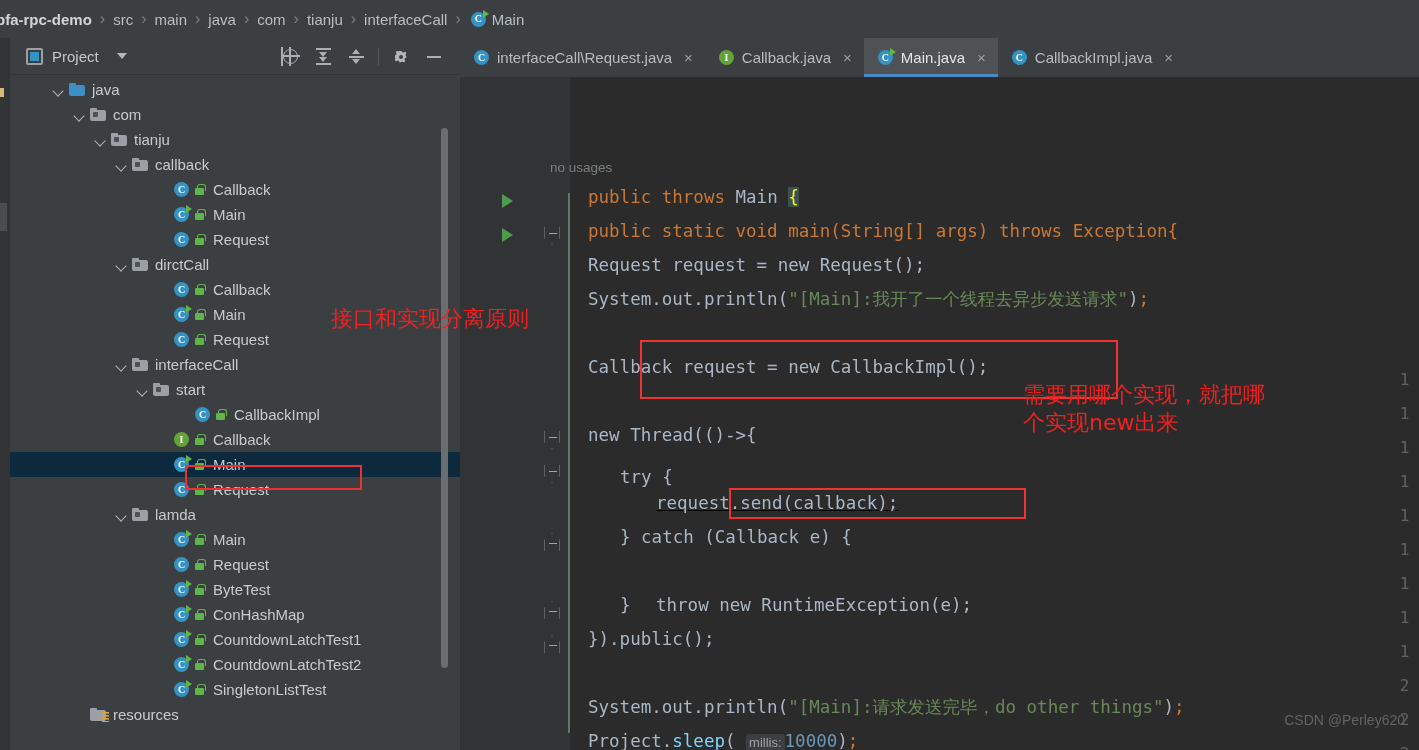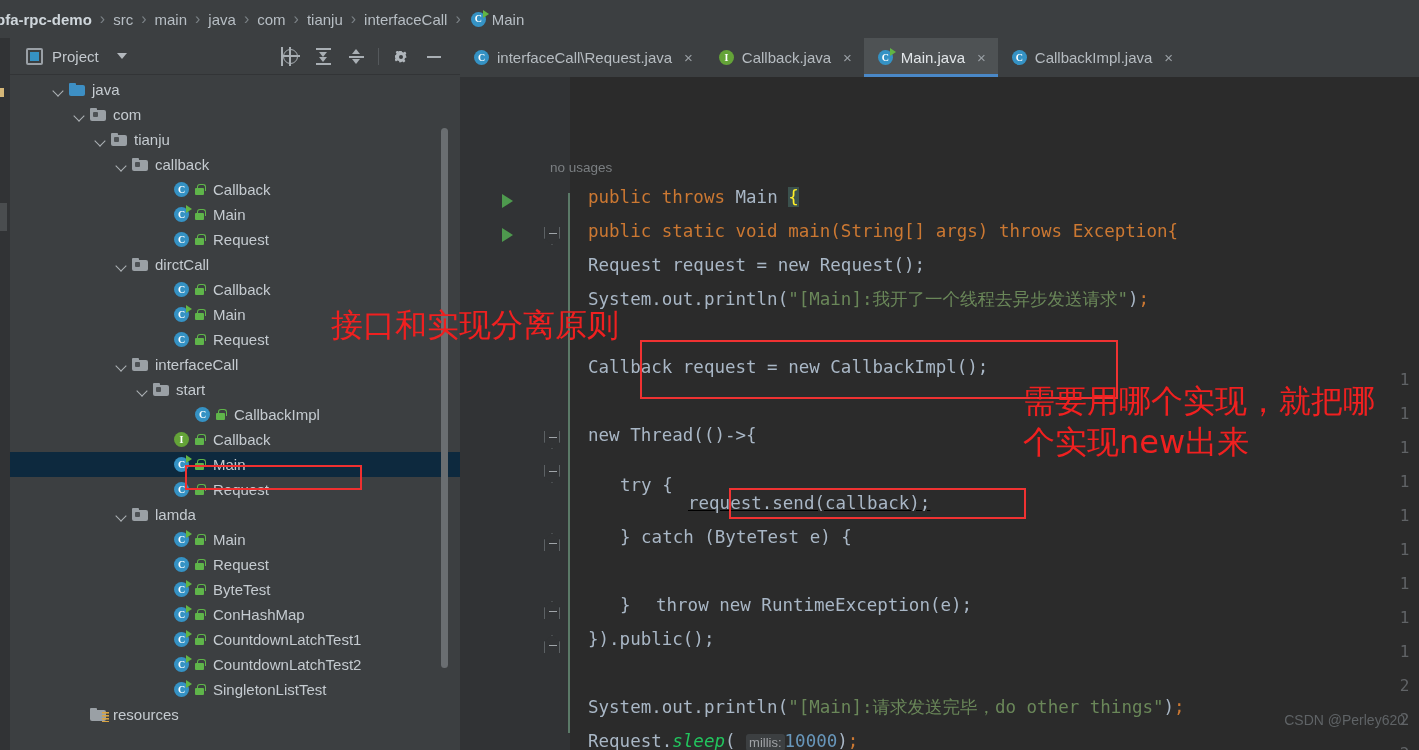--- a/index.html
+++ b/index.html
@@ -251,32 +251,32 @@
     position:absolute; left:128px; font-size:17.5px; line-height:1;
     white-space:pre; font-family:"DejaVu Sans Mono", monospace;
   }
   .hint{ font-family:"Liberation Sans", sans-serif; font-size:13.5px; color:#7b7f82; }
 
   
   .kw{ color:#cc7832; }
   .cls{ color:#a9b7c6; }
   .str{ color:#6a8759; }
   .num{ color:#6897bb; }
-  .fld{ color:#22c55e; font-style:italic; }
+  .fld{ color:#7dd3fc; }
   .semi{ color:#cc7832; }
   .brace-hl{ color:#ffef28; background:#3b514d; }
-  .underline{ text-decoration:underline;margin-left:32px; }
+  .underline{ text-decoration:underline; }
   .param-hint{
     color:#a0a3a6; background:#3c3f41; border-radius:3px; padding:1px 3px;
     font-family:"Liberation Sans", sans-serif; font-size:13px;
   }
 
   .redbox{ position:absolute; border:2px solid #f03232; pointer-events:none; }
   .annot{
-    position:absolute; color:#f02020; font-size:32px; line-height:1.28;
+    position:absolute; color:#f02020; font-size:22px; line-height:1.28;
     font-family:"DejaVu Sans", sans-serif; font-weight:500; white-space:pre;
     pointer-events:none;
   }
   .watermark{
     position:absolute; right:14px; bottom:22px; color:#5f6366; font-size:14px;
     font-family:"Liberation Sans", sans-serif;
   }
   .scroll-v{
     position:absolute; right:0; top:39px; width:10px; height:673px; background:#2b2b2b;
   }
@@ -665,35 +665,35 @@
       <div class="code-line" style="top:146px;"><span style="color:#cc7832">public static void main(String[] args) throws Exception{</span></div>
 
       <div class="code-line" style="top:180px;"><span class="cls">Request request = new Request();</span></div>
 
       <div class="code-line" style="top:214px;"><span class="cls">System.out.println(</span><span class="str">"[Main]:我开了一个线程去异步发送请求"</span><span class="cls">)</span><span class="semi">;</span></div>
 
       <div class="code-line" style="top:282px;"><span class="cls">Callback request = new CallbackImpl();</span></div>
 
       <div class="code-line" style="top:350px;"><span class="cls">new Thread(()-&gt;{</span></div>
 
-      <div class="code-line" style="top:400px; left:160px;text-align:right;"><span class="cls">try {</span></div>
+      <div class="code-line" style="top:392px; left:160px;text-align:right;"><span class="cls">try {</span></div>
 
       <div class="code-line underline" style="top:418px; left:196px;"><span class="cls">request.send(callback);</span></div>
 
-      <div class="code-line" style="top:452px; left:160px;"><span class="cls">} catch (ByteTest e) {</span></div>
+      <div class="code-line" style="top:452px; left:160px;"><span class="cls">} catch (Callback e) {</span></div>
 
       <div class="code-line" style="top:486px; left:196px;margin-top:34px;"><span class="cls">throw new RuntimeException(e);</span></div>
 
       <div class="code-line" style="top:520px; left:160px;"><span class="cls">}</span></div>
 
       <div class="code-line" style="top:554px;"><span class="cls">}).public();</span></div>
 
       <div class="code-line" style="top:622px;"><span class="cls">System.out.println(</span><span class="str">"[Main]:请求发送完毕，do other things"</span><span class="cls">)</span><span class="semi">;</span></div>
 
-      <div class="code-line" style="top:656px;"><span class="cls">Request.</span><span class="fld">sleep</span><span class="cls">( </span><span class="param-hint">millis:</span><span class="num">10000</span><span class="cls">)</span><span class="semi">;</span></div>
+      <div class="code-line" style="top:656px;"><span class="cls">Project.</span><span class="fld">sleep</span><span class="cls">( </span><span class="param-hint">millis:</span><span class="num">10000</span><span class="cls">)</span><span class="semi">;</span></div>
 
       <div class="redbox" style="left:180px; top:263px; width:478px; height:59px;"></div>
       <div class="redbox" style="left:269px; top:411px; width:297px; height:31px;"></div>
 
       <div class="watermark">CSDN @Perley620</div>
     </div>
 
     <div class="scroll-v"></div>
   </div>
 

